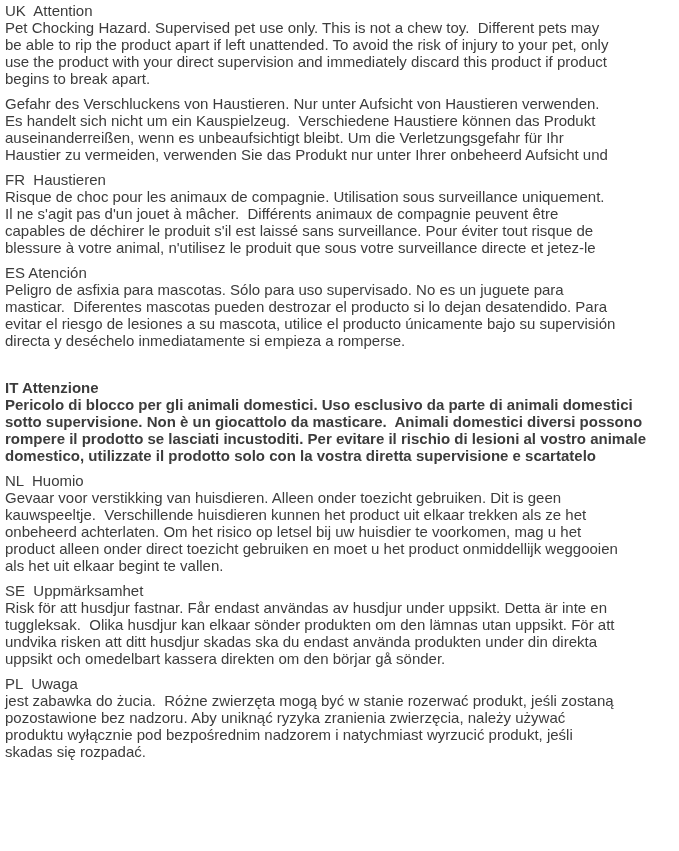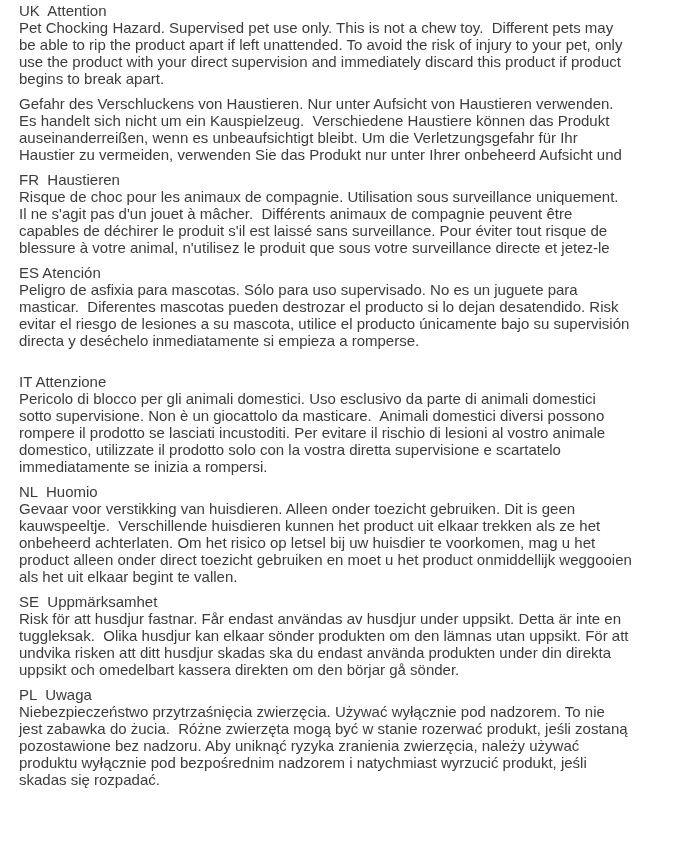--- a/index.html
+++ b/index.html
@@ -10,27 +10,28 @@
   }
   body {
     width: 679px;
     height: 851px;
     font-family: "Liberation Sans", sans-serif;
     font-size: 15px;
     line-height: 17px;
     color: #3c3c3c;
   }
   main.doc {
-    padding: 2px 4px 0 19px;
+    padding: 2px 4px 0 5px;
   }
   section.warning-section {
     margin: 0 0 8px 0;
   }
   section.warning-section.big-gap {
-    margin-top: 24px;
+    margin-top: 30px;
+    font-weight: bold;
   }
   .line {
     white-space: pre;
   }
 </style>
 </head>
 <body style="color: rgb(60, 60, 60); background: rgb(255, 255, 255);">
 
 <main class="doc" id="doc">
     <section class="warning-section">
@@ -49,48 +50,46 @@
     <section class="warning-section">
       <div class="line heading">FR  Haustieren</div>
       <div class="line">Risque de choc pour les animaux de compagnie. Utilisation sous surveillance uniquement.</div>
       <div class="line">Il ne s'agit pas d'un jouet à mâcher.  Différents animaux de compagnie peuvent être</div>
       <div class="line">capables de déchirer le produit s'il est laissé sans surveillance. Pour éviter tout risque de</div>
       <div class="line">blessure à votre animal, n'utilisez le produit que sous votre surveillance directe et jetez-le</div>
     </section>
     <section class="warning-section">
       <div class="line heading">ES Atención</div>
       <div class="line">Peligro de asfixia para mascotas. Sólo para uso supervisado. No es un juguete para</div>
-      <div class="line">masticar.  Diferentes mascotas pueden destrozar el producto si lo dejan desatendido. Risk</div>
+      <div class="line">masticar.  Diferentes mascotas pueden destrozar el producto si lo dejan desatendido. Para</div>
       <div class="line">evitar el riesgo de lesiones a su mascota, utilice el producto únicamente bajo su supervisión</div>
       <div class="line">directa y deséchelo inmediatamente si empieza a romperse.</div>
     </section>
     <section class="warning-section big-gap">
       <div class="line heading">IT Attenzione</div>
       <div class="line">Pericolo di blocco per gli animali domestici. Uso esclusivo da parte di animali domestici</div>
       <div class="line">sotto supervisione. Non è un giocattolo da masticare.  Animali domestici diversi possono</div>
       <div class="line">rompere il prodotto se lasciati incustoditi. Per evitare il rischio di lesioni al vostro animale</div>
       <div class="line">domestico, utilizzate il prodotto solo con la vostra diretta supervisione e scartatelo</div>
-      <div class="line">immediatamente se inizia a rompersi.</div>
     </section>
     <section class="warning-section">
       <div class="line heading">NL  Huomio</div>
       <div class="line">Gevaar voor verstikking van huisdieren. Alleen onder toezicht gebruiken. Dit is geen</div>
       <div class="line">kauwspeeltje.  Verschillende huisdieren kunnen het product uit elkaar trekken als ze het</div>
       <div class="line">onbeheerd achterlaten. Om het risico op letsel bij uw huisdier te voorkomen, mag u het</div>
       <div class="line">product alleen onder direct toezicht gebruiken en moet u het product onmiddellijk weggooien</div>
       <div class="line">als het uit elkaar begint te vallen.</div>
     </section>
     <section class="warning-section">
       <div class="line heading">SE  Uppmärksamhet</div>
       <div class="line">Risk för att husdjur fastnar. Får endast användas av husdjur under uppsikt. Detta är inte en</div>
       <div class="line">tuggleksak.  Olika husdjur kan elkaar sönder produkten om den lämnas utan uppsikt. För att</div>
       <div class="line">undvika risken att ditt husdjur skadas ska du endast använda produkten under din direkta</div>
       <div class="line">uppsikt och omedelbart kassera direkten om den börjar gå sönder.</div>
     </section>
     <section class="warning-section">
       <div class="line heading">PL  Uwaga</div>
-      <div class="line">Niebezpieczeństwo przytrzaśnięcia zwierzęcia. Używać wyłącznie pod nadzorem. To nie</div>
       <div class="line">jest zabawka do żucia.  Różne zwierzęta mogą być w stanie rozerwać produkt, jeśli zostaną</div>
       <div class="line">pozostawione bez nadzoru. Aby uniknąć ryzyka zranienia zwierzęcia, należy używać</div>
       <div class="line">produktu wyłącznie pod bezpośrednim nadzorem i natychmiast wyrzucić produkt, jeśli</div>
       <div class="line">skadas się rozpadać.</div>
     </section>
   </main>
 
 </body></html>

